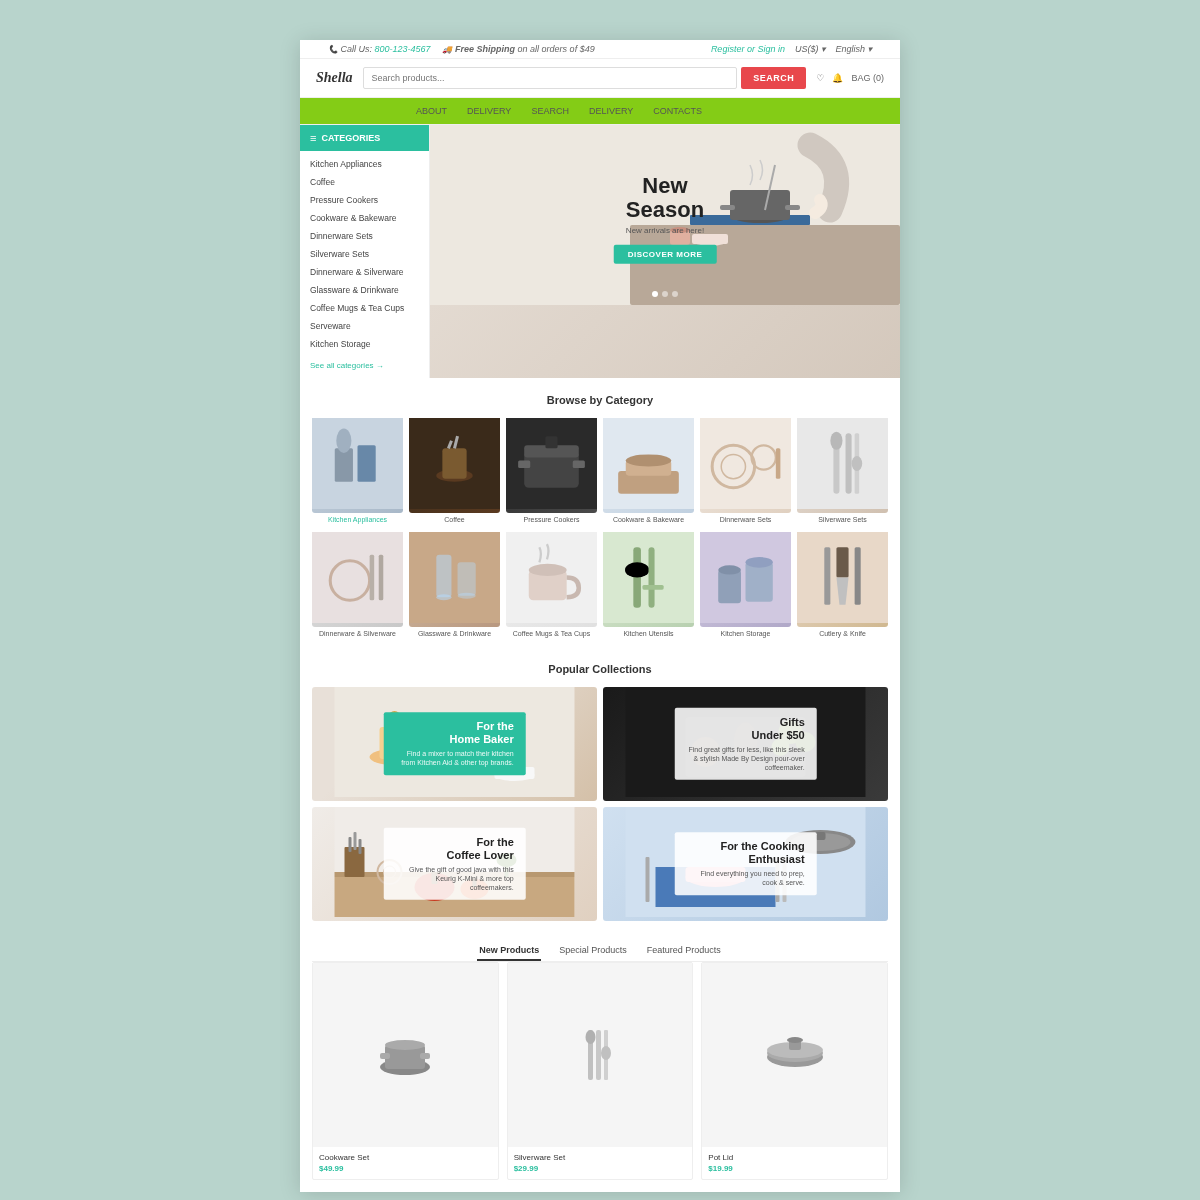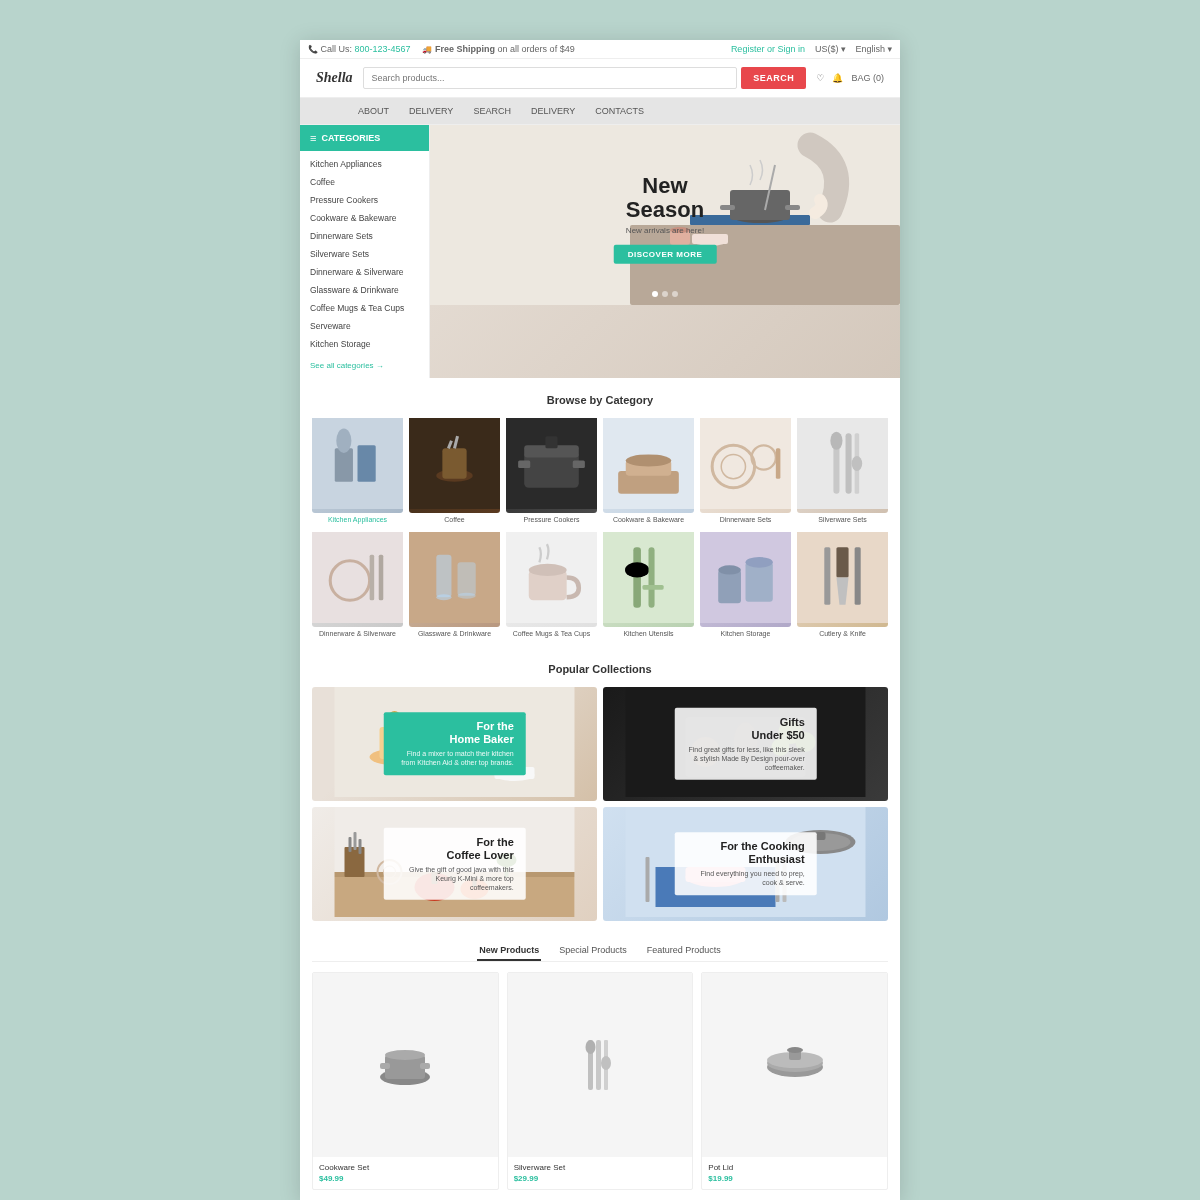--- a/index.html
+++ b/index.html
@@ -1,35 +1,35 @@
 <!DOCTYPE html>
 <html><head>
   <meta charset="utf-8">
   <style>
     * { box-sizing: border-box; margin: 0; padding: 0; }
     body { background: #b8d4cc; font-family: Arial, sans-serif; display: flex; justify-content: center; padding: 40px 0; }
     .page-wrapper { width: 600px; background: #fff; box-shadow: 0 2px 20px rgba(0,0,0,0.15); }
 
     
-    .top-bar { background: #fff; border-bottom: 1px solid #eee; padding: 4px 8px; display: flex; justify-content: space-between; align-items: center; font-size: 9px; color: #666; }
+    .top-bar { background: #fff; border-bottom: 1px solid #eee; padding: 4px 28px; display: flex; justify-content: space-between; align-items: center; font-size: 9px; color: #666; font-style: italic; }
     .top-bar-left { display: flex; gap: 12px; align-items: center; }
     .top-bar-right { display: flex; gap: 10px; align-items: center; }
     .top-bar a { color: #2bbf9f; text-decoration: none; font-size: 9px; }
 
     
     .header { background: #fff; padding: 8px 16px; display: flex; align-items: center; gap: 10px; border-bottom: 1px solid #eee; }
     .logo { font-family: Georgia, serif; font-size: 14px; color: #333; font-style: italic; font-weight: bold; flex-shrink: 0; }
     .search-bar { display: flex; flex: 1; gap: 4px; }
     .search-bar input { flex: 1; border: 1px solid #ddd; padding: 5px 8px; font-size: 9px; border-radius: 2px; outline: none; }
     .search-btn { background: #e8474c; color: #fff; border: none; padding: 0 12px; font-size: 9px; font-weight: bold; cursor: pointer; border-radius: 2px; letter-spacing: 0.5px; }
     .header-icons { display: flex; gap: 8px; align-items: center; font-size: 9px; color: #666; }
     .header-icons span { cursor: pointer; }
 
     
-    .nav { background: #e5e5e5; border-bottom: 1px solid #eee; display: flex; padding: 0 56px; gap: 16px; }
+    .nav { background: #84cc16; border-bottom: 1px solid #eee; display: flex; padding: 0 114px; gap: 16px; }
     .nav a { font-size: 9px; color: #555; text-decoration: none; padding: 8px 2px; display: block; }
 
     
     .main { display: flex; }
 
     
     .sidebar { width: 130px; flex-shrink: 0; padding: 0; border-right: 1px solid #eee; }
     .sidebar-categories-header { background: #2bbf9f; color: #fff; font-size: 9px; font-weight: bold; padding: 7px 10px; display: flex; align-items: center; gap: 5px; }
     .sidebar-categories-header .menu-icon { font-size: 11px; }
     .sidebar ul { list-style: none; padding: 4px 0; }
@@ -65,21 +65,21 @@
     .collection-overlay { position: absolute; top: 50%; left: 50%; transform: translate(-50%, -50%); text-align: right; padding: 8px 12px; border-radius: 2px; }
     .collection-overlay.teal { background: #2bbf9f; }
     .collection-overlay.white { background: rgba(255,255,255,0.88); }
     .collection-overlay h3 { font-size: 11px; font-weight: bold; color: #fff; line-height: 1.2; }
     .collection-overlay.white h3 { color: #222; }
     .collection-overlay p { font-size: 7px; color: rgba(255,255,255,0.9); margin-top: 3px; line-height: 1.3; }
     .collection-overlay.white p { color: #555; }
 
     
     .products-section { padding: 12px; }
-    .products-tabs { display: flex; justify-content: center; gap: 16px; border-bottom: 1px solid #eee; margin-bottom: 10px; }
+    .products-tabs { display: flex; justify-content: center; gap: 16px; border-bottom: 1px solid #eee; }
     .products-tab { font-size: 9px; color: #555; padding: 4px 2px; cursor: pointer; border-bottom: 2px solid transparent; }
     .products-tab.active { color: #333; font-weight: bold; border-bottom-color: #333; }
 
     
     .products-grid { display: grid; grid-template-columns: repeat(3, 1fr); gap: 8px; }
     .product-card { border: 1px solid #eee; border-radius: 2px; overflow: hidden; cursor: pointer; }
     .product-img { width: 100%; aspect-ratio: 1; background: #f5f5f5; display: flex; align-items: center; justify-content: center; }
     .product-info { padding: 6px; }
     .product-name { font-size: 8px; color: #333; margin-bottom: 2px; }
     .product-price { font-size: 8px; color: #2bbf9f; font-weight: bold; }

